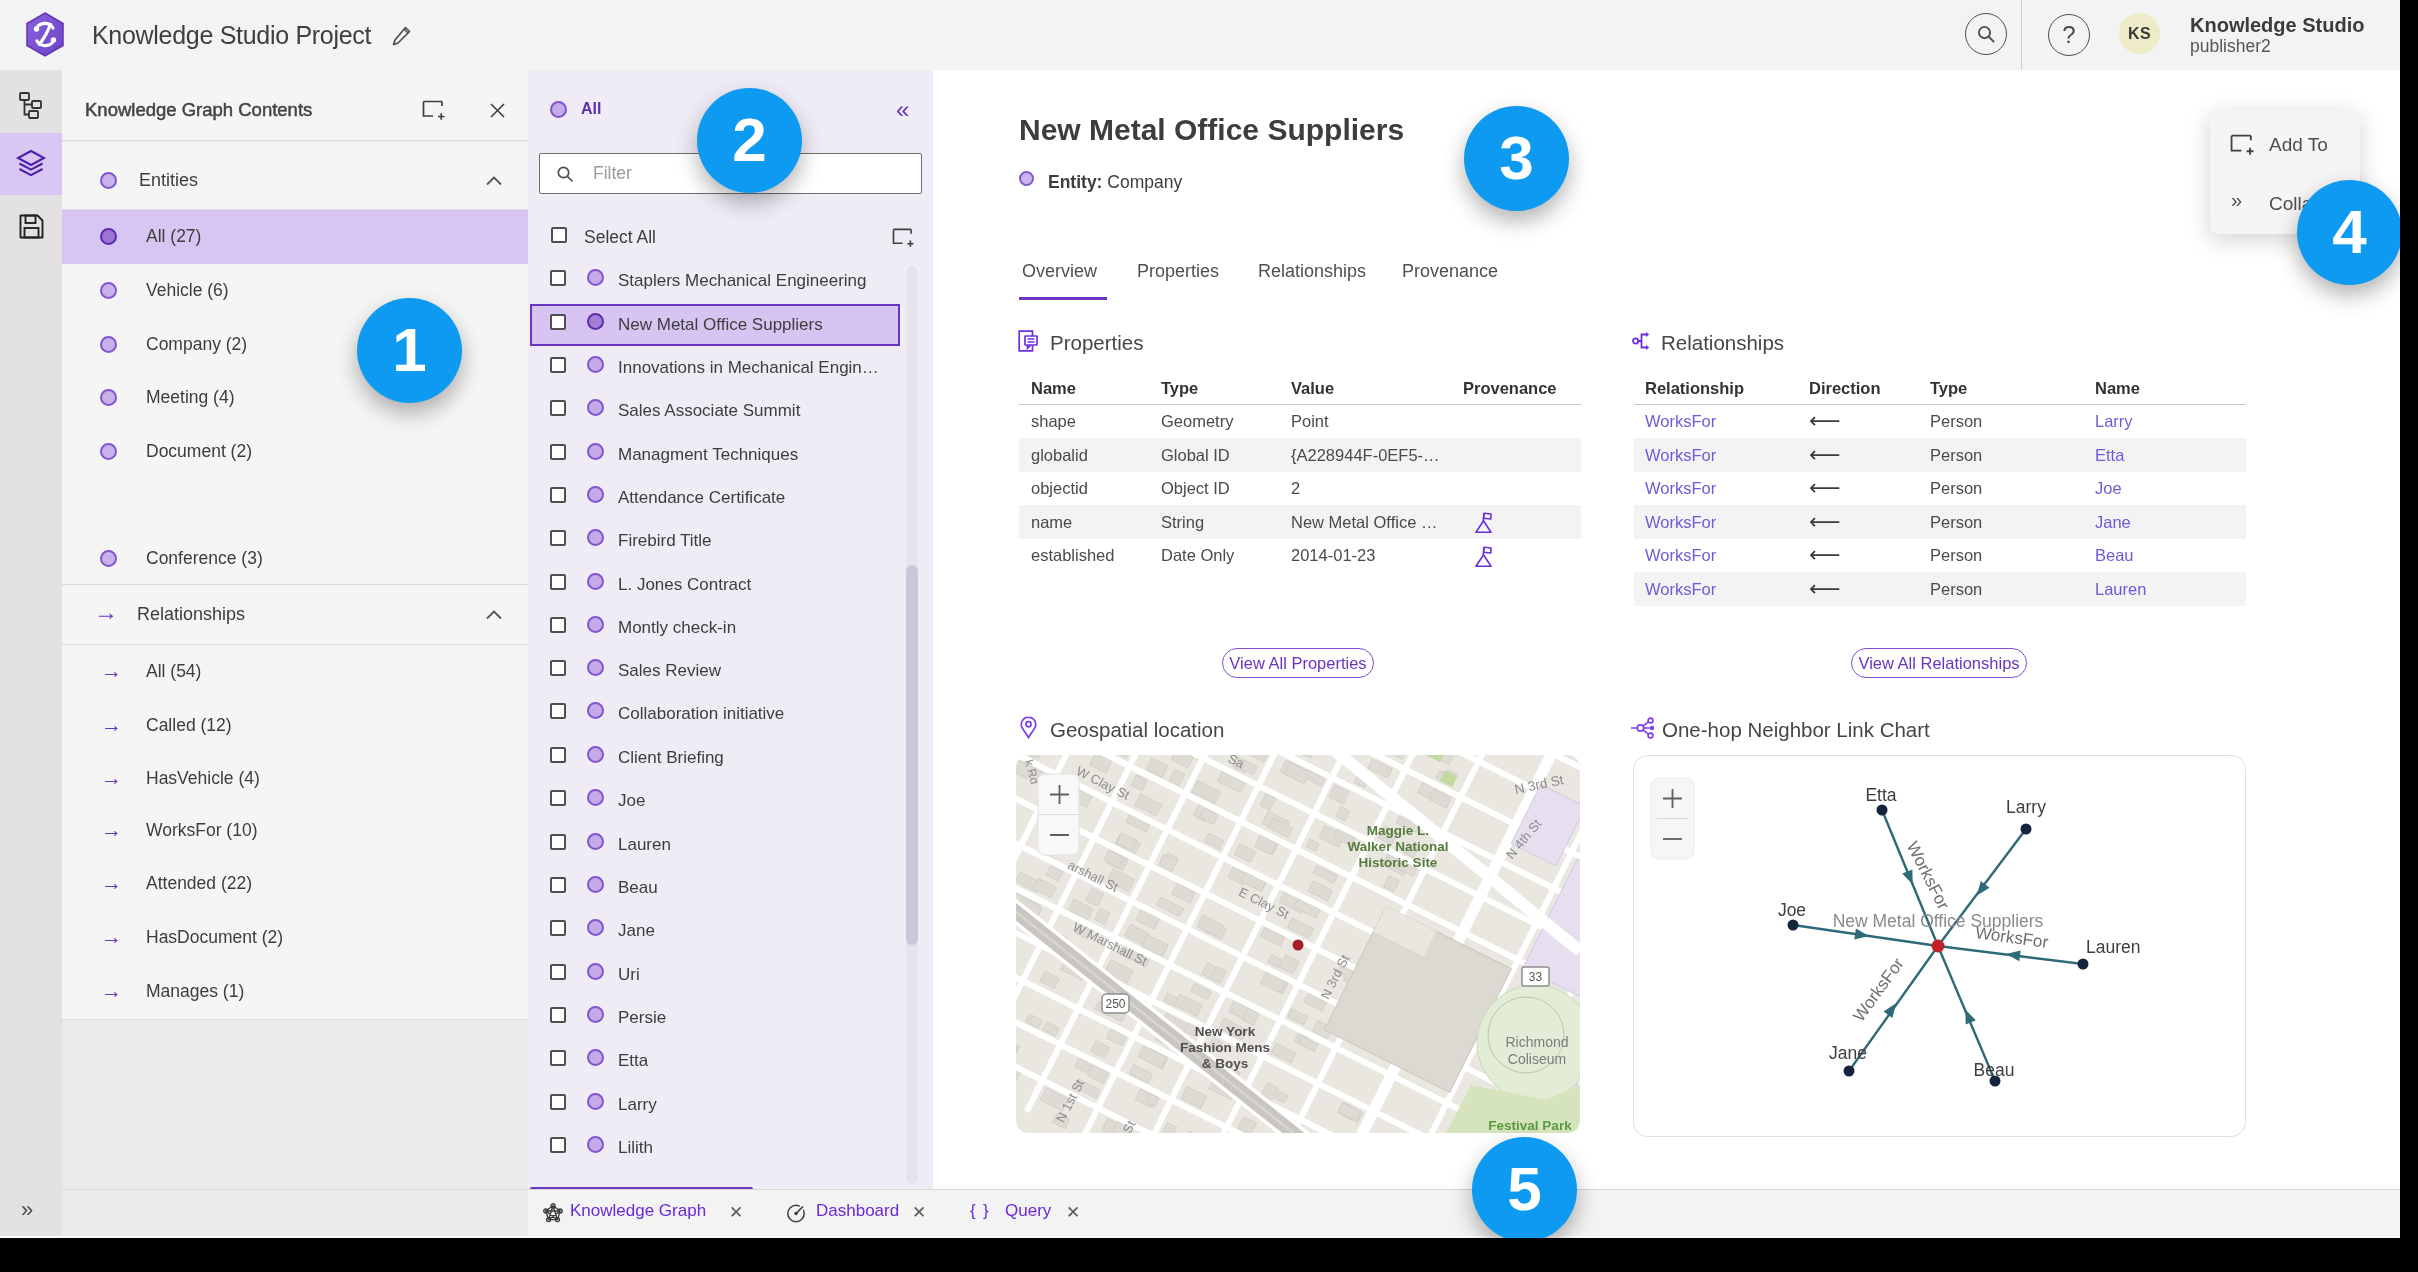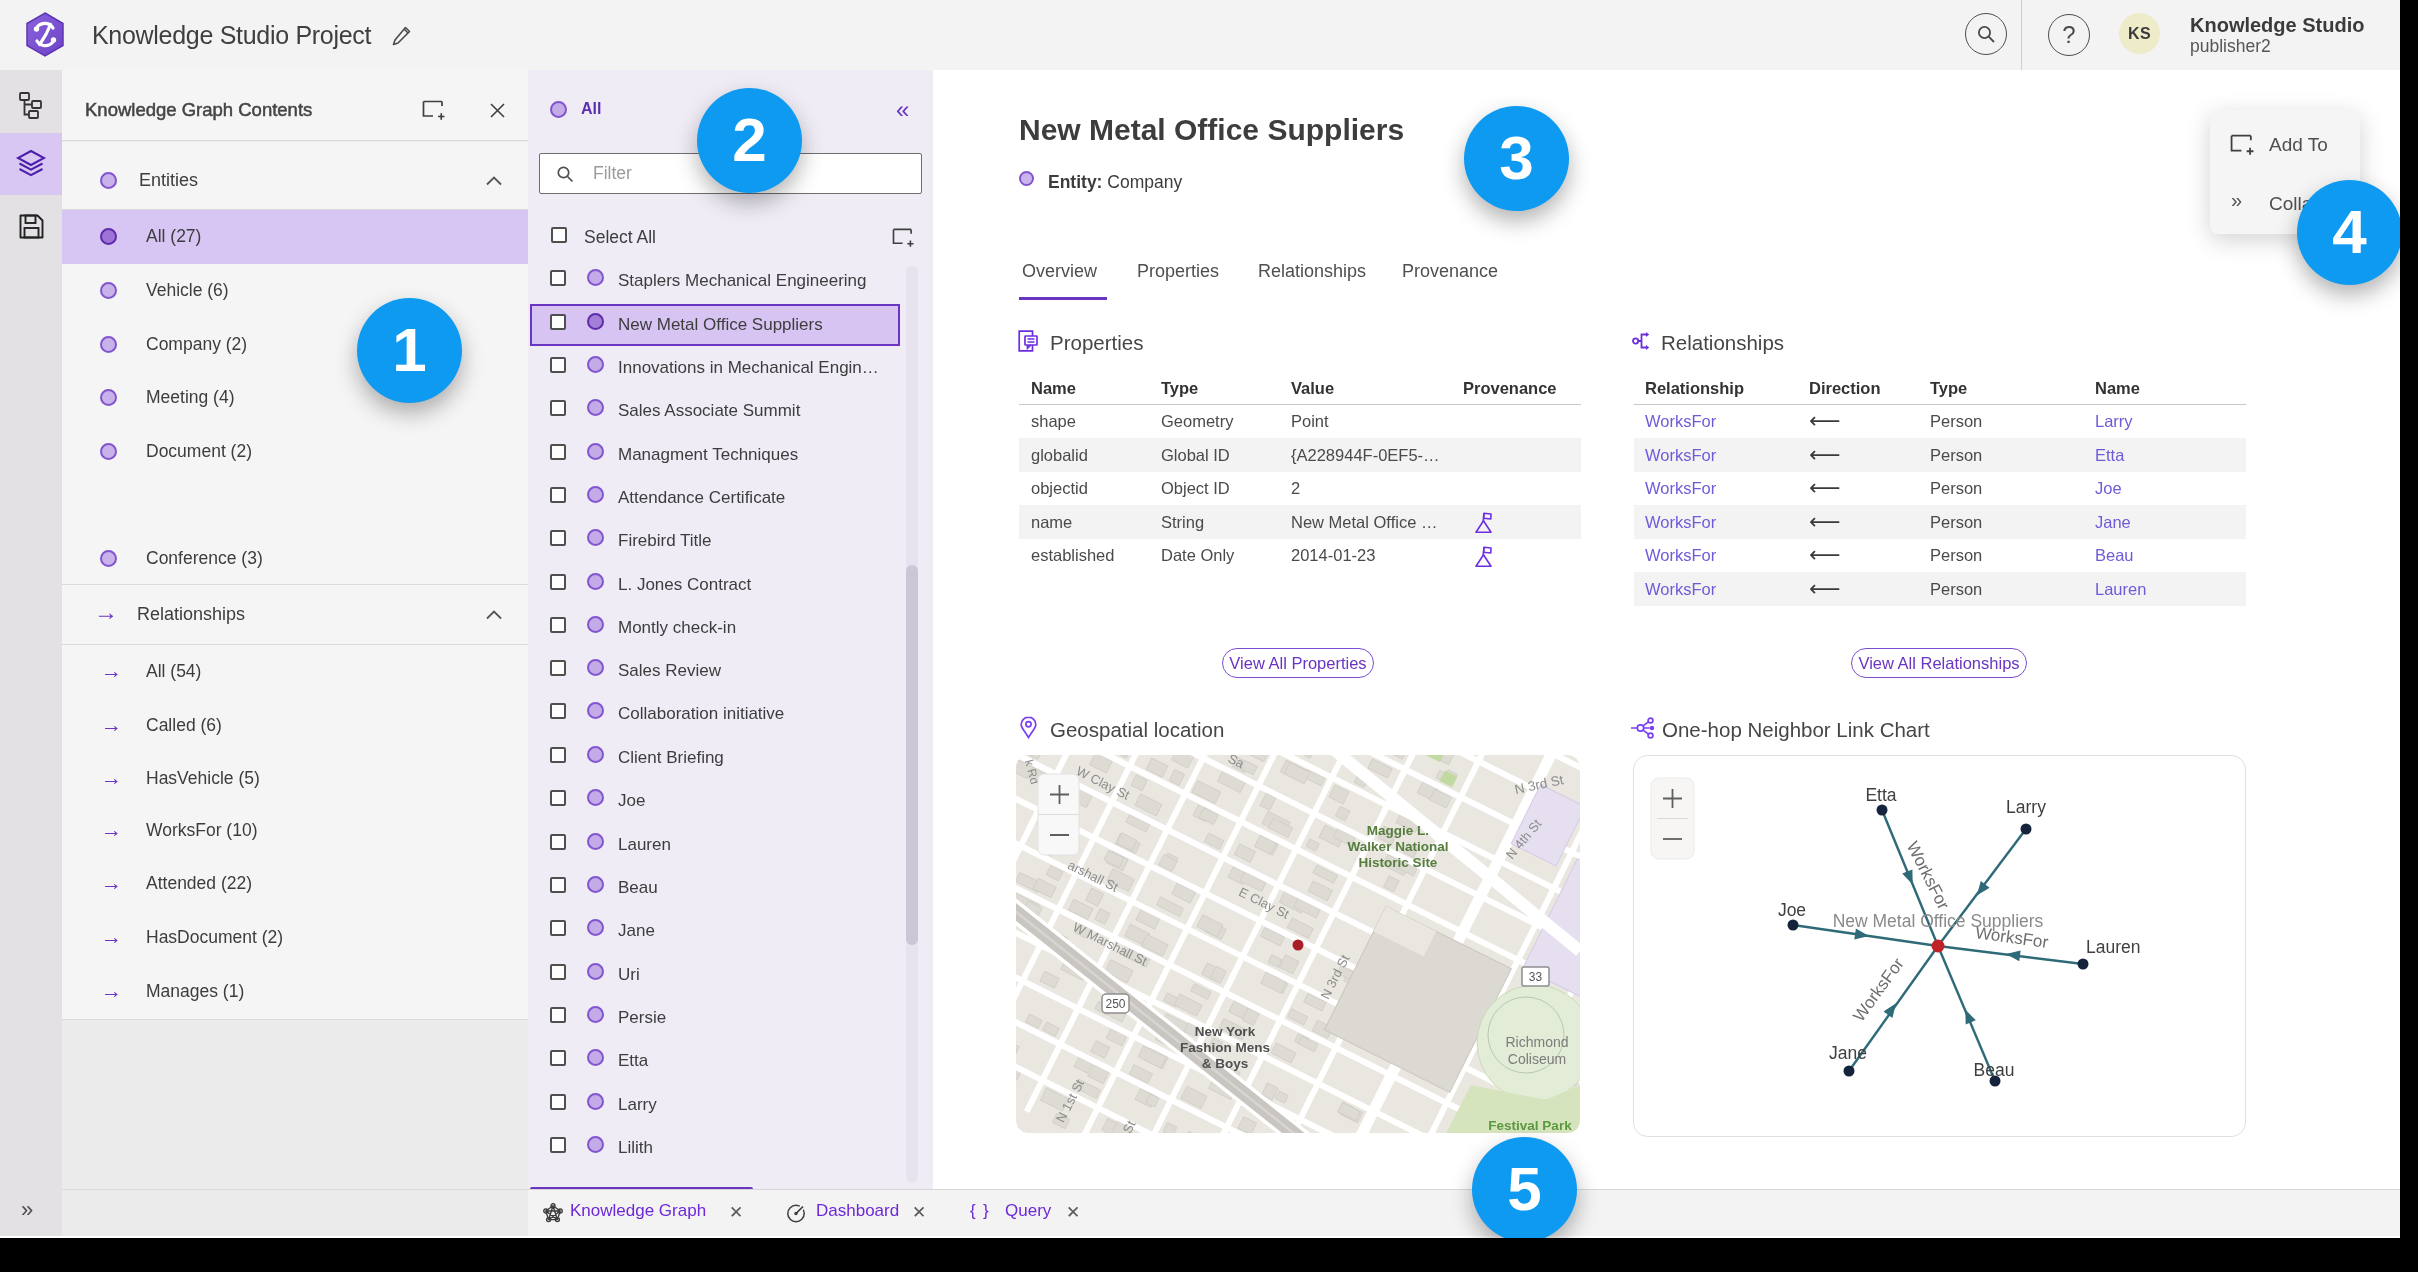--- a/index.html
+++ b/index.html
@@ -182,25 +182,25 @@
               <path d="M1,8.5 L8,1.5 L15,8.5"></path>
             </svg>
           </div>
     <div class="secdiv" style="top:502px"></div>
     <div class="p1row" style="top:503px">
             <span class="arr">→</span>
             <span class="txt">All (54)</span>
           </div>
     <div class="p1row" style="top:557px">
             <span class="arr">→</span>
-            <span class="txt">Called (6)</span>
+            <span class="txt">Called (12)</span>
           </div>
     <div class="p1row" style="top:610px">
             <span class="arr">→</span>
-            <span class="txt">HasVehicle (5)</span>
+            <span class="txt">HasVehicle (4)</span>
           </div>
     <div class="p1row" style="top:662px">
             <span class="arr">→</span>
             <span class="txt">WorksFor (10)</span>
           </div>
     <div class="p1row" style="top:715px">
             <span class="arr">→</span>
             <span class="txt">Attended (22)</span>
           </div>
     <div class="p1row" style="top:769px">

